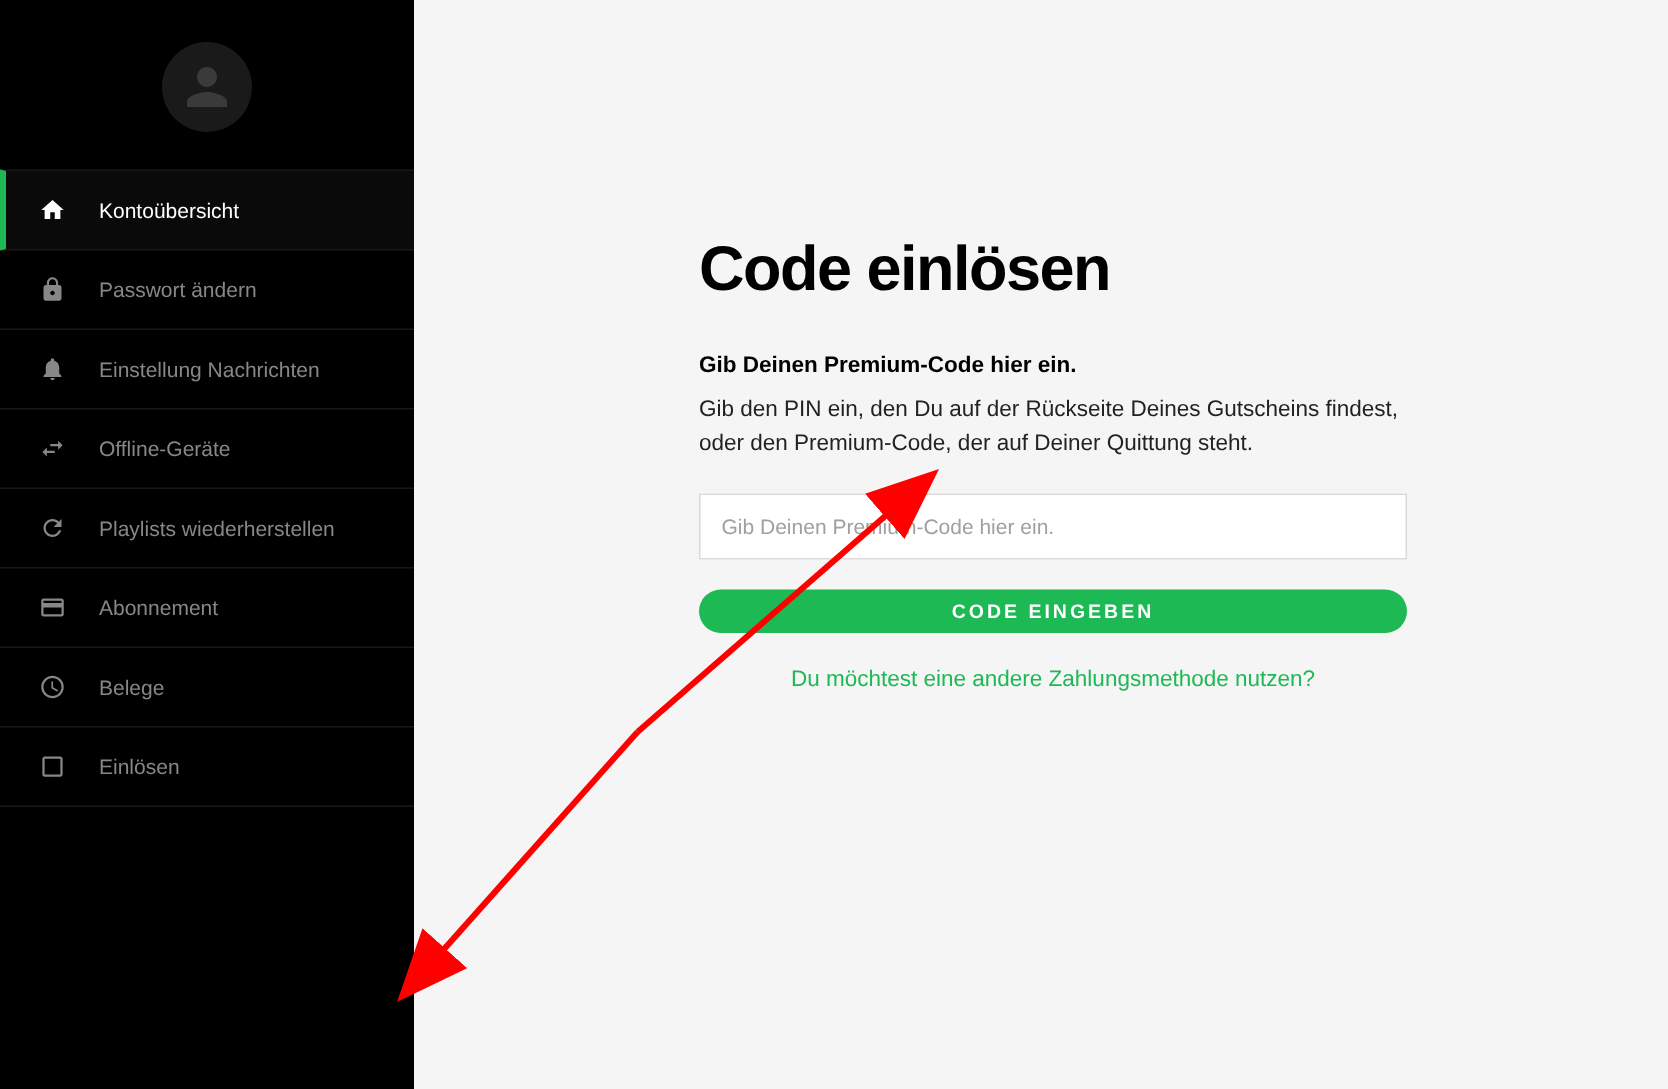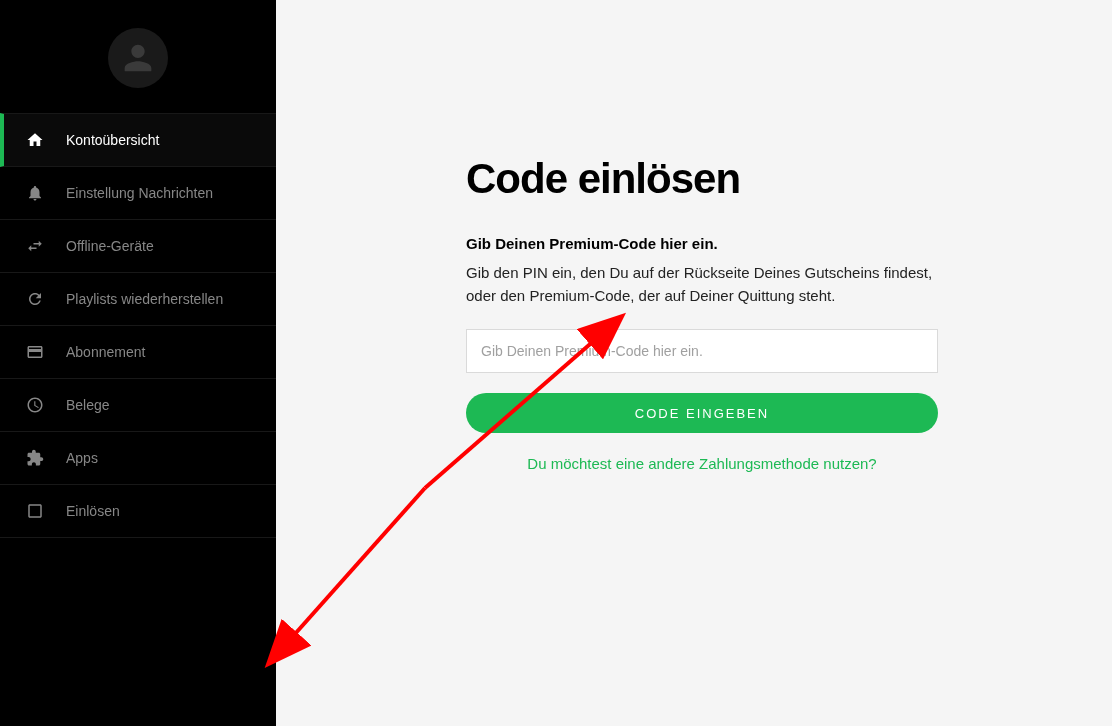--- a/index.html
+++ b/index.html
@@ -114,27 +114,27 @@
       font-size: 14px;
       color: #333;
       margin-bottom: 20px;
       outline: none;
     }
     .code-input::placeholder {
       color: #a0a0a0;
     }
     .submit-button {
       width: 472px;
-      height: 40px;
+      height: 29px;
       background: #1db954;
       border: none;
       border-radius: 23px;
       color: #ffffff;
       font-size: 13px;
-      font-weight: 400;
+      font-weight: 700;
       letter-spacing: 2px;
       cursor: pointer;
       margin-bottom: 22px;
     }
     .alt-payment-link {
       display: block;
       width: 472px;
       text-align: center;
       color: #1db954;
       font-size: 15px;
@@ -167,20 +167,28 @@
       <span class="nav-icon">
         <svg viewBox="0 0 24 24">
             <path d="M10 20v-6h4v6h5v-8h3L12 3 2 12h3v8z"></path>
           </svg>
       </span>
       <span>Kontoübersicht</span>
     </div>
     <div class="nav-item">
       <span class="nav-icon">
         <svg viewBox="0 0 24 24">
+            <path d="M18 8h-1V6c0-2.76-2.24-5-5-5S7 3.24 7 6v2H6c-1.1 0-2 .9-2 2v10c0 1.1.9 2 2 2h12c1.1 0 2-.9 2-2V10c0-1.1-.9-2-2-2zm-6 9c-1.1 0-2-.9-2-2s.9-2 2-2 2 .9 2 2-.9 2-2 2zm3.1-9H8.9V6c0-1.71 1.39-3.1 3.1-3.1 1.71 0 3.1 1.39 3.1 3.1v2z"></path>
+          </svg>
+      </span>
+      <span>Passwort ändern</span>
+    </div>
+    <div class="nav-item">
+      <span class="nav-icon">
+        <svg viewBox="0 0 24 24">
             <path d="M12 22c1.1 0 2-.9 2-2h-4c0 1.1.89 2 2 2zm6-6v-5c0-3.07-1.64-5.64-4.5-6.32V4c0-.83-.67-1.5-1.5-1.5s-1.5.67-1.5 1.5v.68C7.63 5.36 6 7.92 6 11v5l-2 2v1h16v-1l-2-2z"></path>
           </svg>
       </span>
       <span>Einstellung Nachrichten</span>
     </div>
     <div class="nav-item">
       <span class="nav-icon">
         <svg viewBox="0 0 24 24">
             <path d="M7 11l-4 4 4 4v-3h7v-2H7v-3zm14-2l-4-4v3h-7v2h7v3l4-4z"></path>
           </svg>
@@ -203,28 +211,20 @@
       </span>
       <span>Abonnement</span>
     </div>
     <div class="nav-item">
       <span class="nav-icon">
         <svg viewBox="0 0 24 24">
             <path d="M11.99 2C6.47 2 2 6.48 2 12s4.47 10 9.99 10C17.52 22 22 17.52 22 12S17.52 2 11.99 2zM12 20c-4.42 0-8-3.58-8-8s3.58-8 8-8 8 3.58 8 8-3.58 8-8 8zm.5-13H11v6l5.25 3.15.75-1.23-4.5-2.67z"></path>
           </svg>
       </span>
       <span>Belege</span>
-    </div>
-    <div class="nav-item">
-      <span class="nav-icon">
-        <svg viewBox="0 0 24 24">
-            <path d="M20.5 11H19V7c0-1.1-.9-2-2-2h-4V3.5C13 2.12 11.88 1 10.5 1S8 2.12 8 3.5V5H4c-1.1 0-1.99.9-1.99 2v3.8H3.5c1.49 0 2.7 1.21 2.7 2.7s-1.21 2.7-2.7 2.7H2V20c0 1.1.9 2 2 2h3.8v-1.5c0-1.49 1.21-2.7 2.7-2.7 1.49 0 2.7 1.21 2.7 2.7V22H17c1.1 0 2-.9 2-2v-4h1.5c1.38 0 2.5-1.12 2.5-2.5S21.88 11 20.5 11z"></path>
-          </svg>
-      </span>
-      <span>Apps</span>
     </div>
     <div class="nav-item">
       <span class="nav-icon">
         <svg viewBox="0 0 24 24">
             <path d="M19 3H5c-1.1 0-2 .9-2 2v14c0 1.1.9 2 2 2h14c1.1 0 2-.9 2-2V5c0-1.1-.9-2-2-2zm0 16H5V5h14v14z"></path>
           </svg>
       </span>
       <span>Einlösen</span>
     </div>
   </div>

